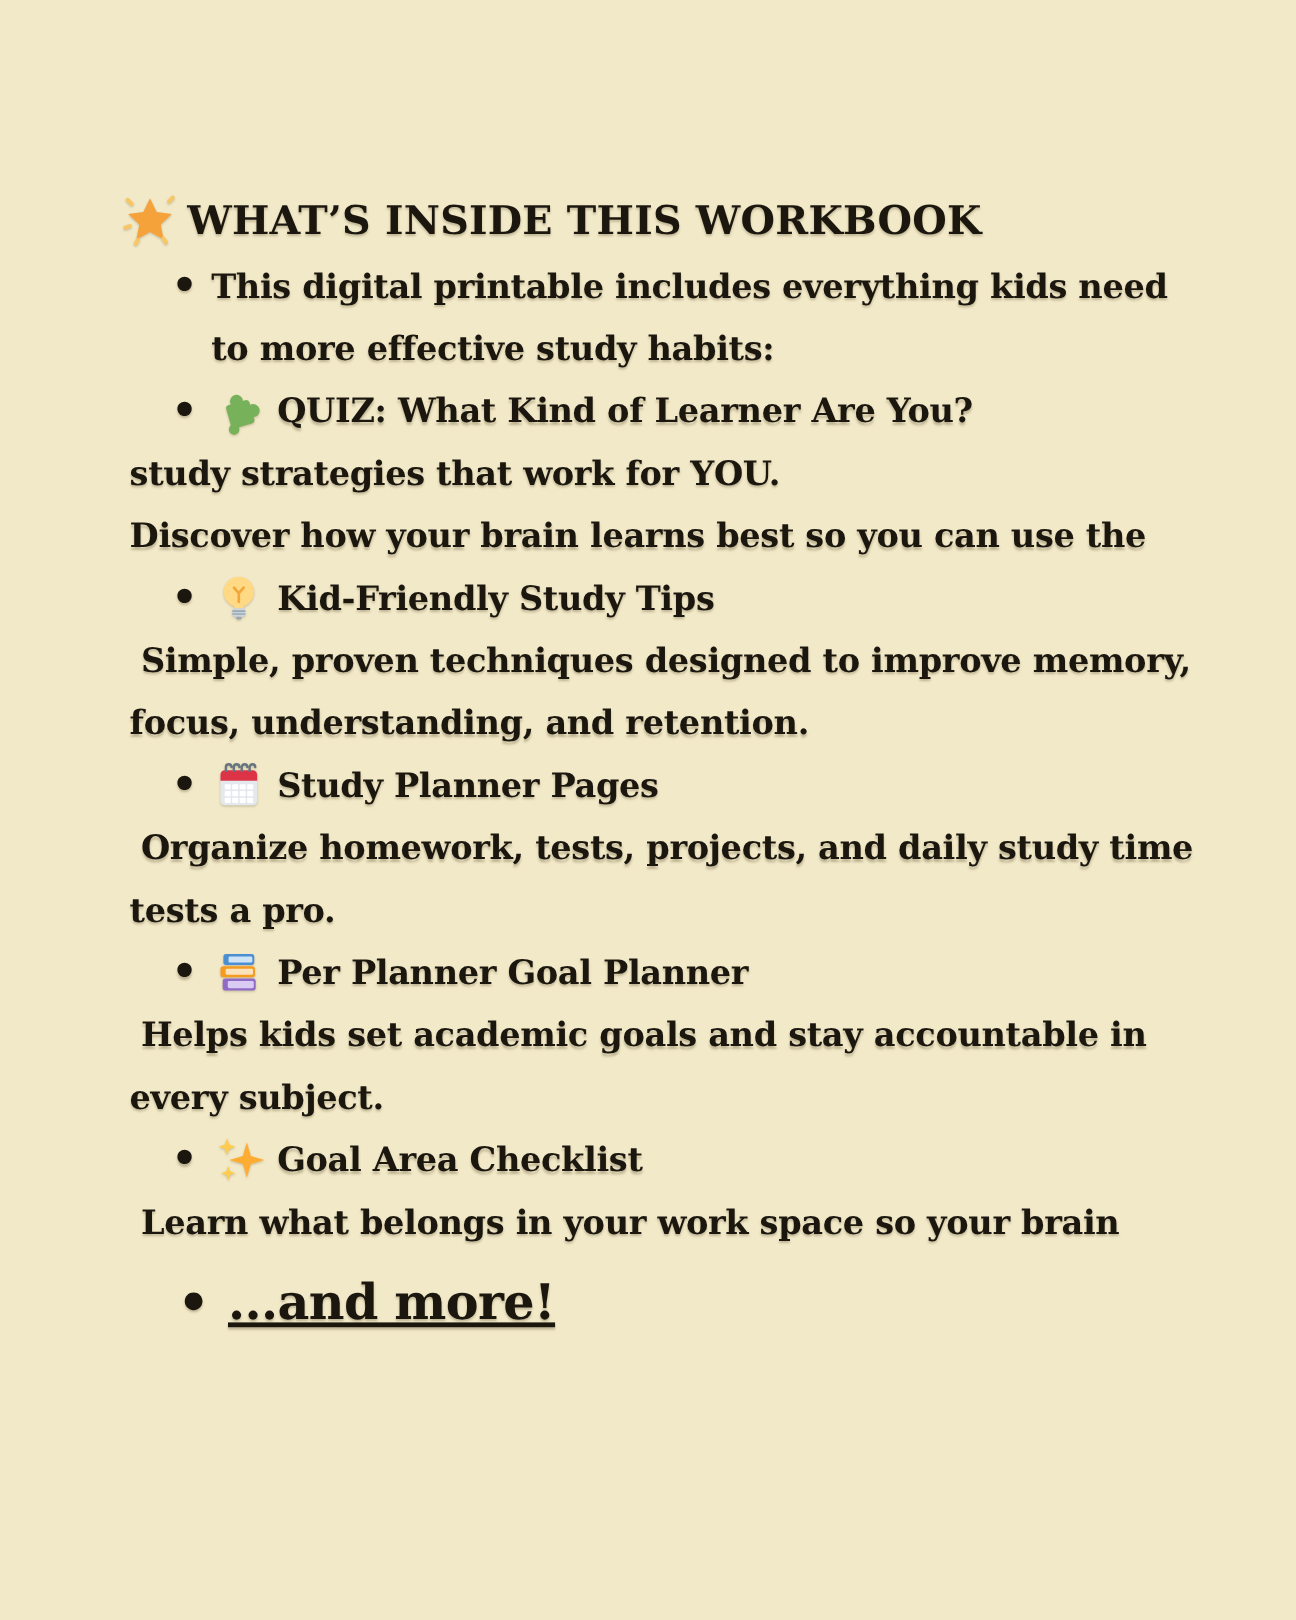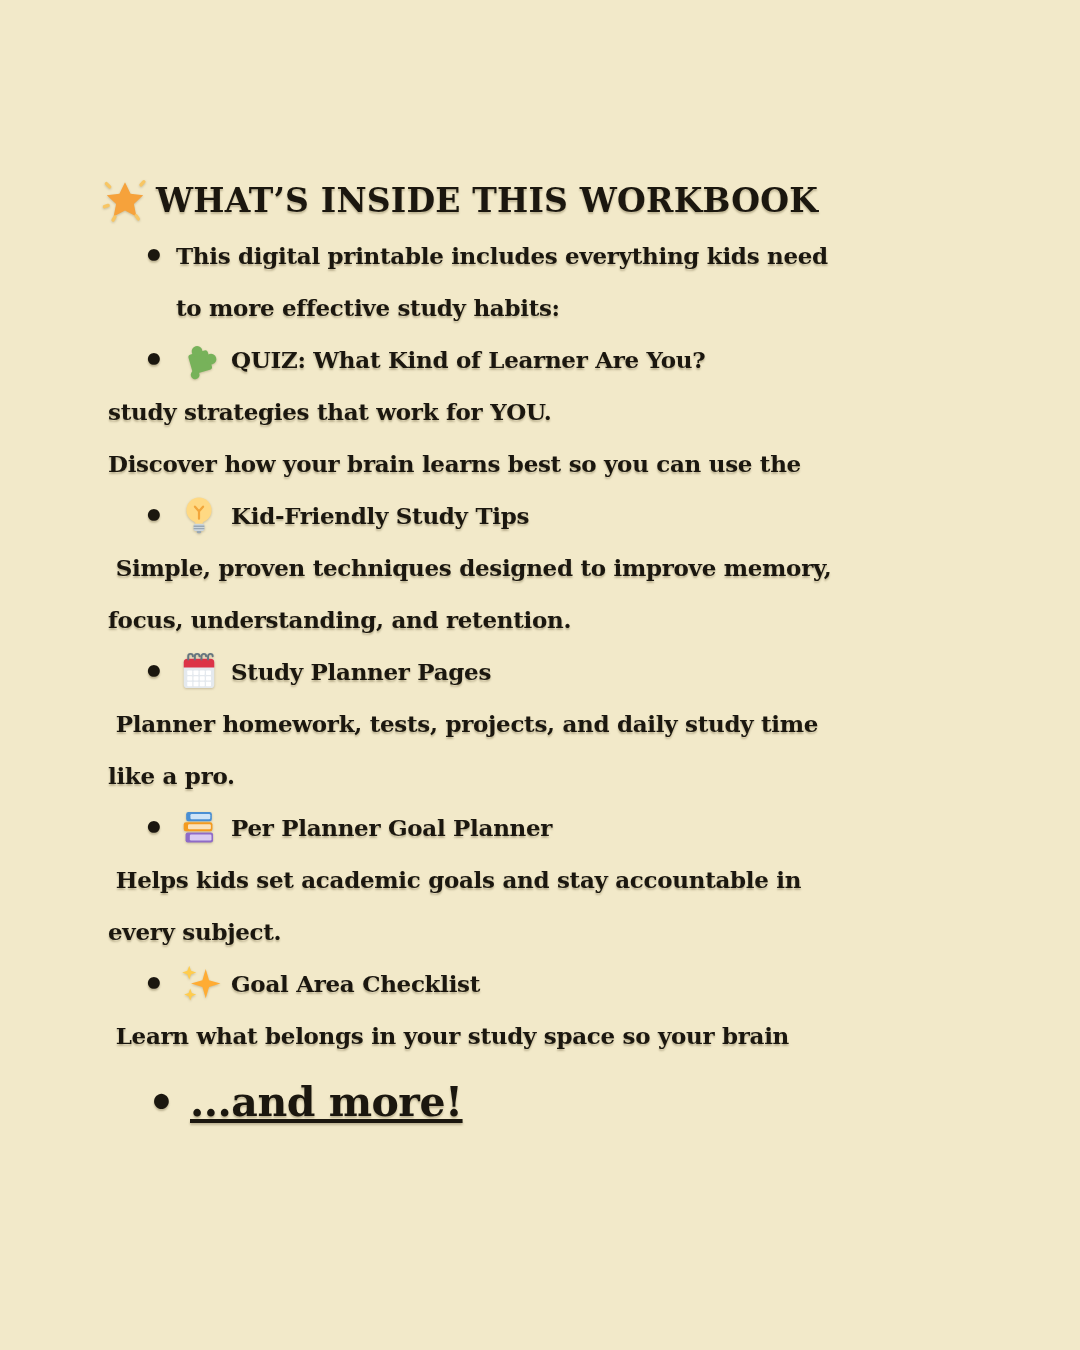--- a/index.html
+++ b/index.html
@@ -5,29 +5,29 @@
   html,body { margin:0; padding:0; }
   .page {
     position:relative;
     width:1080px; height:1350px;
     background:#F2E9C9;
     overflow:hidden;
     font-family:"DejaVu Serif","Liberation Serif",serif;
     font-weight:700;
     color:#1B170F;
   }
-  .content { padding:154px 56px 0 108px;margin-top:17px; }
+  .content { padding:154px 56px 0 108px; }
 
   .row { display:flex; align-items:flex-start; }
   .line, .item-text, .heading-text, .footer-text {
     white-space:pre;
     text-shadow:0 2px 2px rgba(70,55,20,0.30);
   }
   .line, .item-text {
-    font-size:23px;
+    font-size:28px;
     letter-spacing:-0.3px;
     height:52px; display:flex; align-items:center;
   }
   .heading-row { margin-left:-8px; align-items:center; height:58px; }
   .heading-text {
     font-size:33px; letter-spacing:0.2px; margin:0;
     display:flex; align-items:center; height:58px;
   }
   .bullet {
     flex:none; width:33px; margin-left:35px;
@@ -132,22 +132,22 @@
               <rect x="13.5" y="26.8" width="4.1" height="3.6" rx="0.6"></rect>
               <rect x="18.6" y="26.8" width="4.1" height="3.6" rx="0.6"></rect>
               <rect x="23.7" y="26.8" width="4.1" height="3.6" rx="0.6"></rect>
           </g>
         </svg>
       </span>
       <span class="item-text">Study Planner Pages</span>
     </div>
 
     <div>
-      <div class="line"> Planner homework, tests, projects, and daily study time</div>
-      <div class="line">like a pro.</div>
+      <div class="line"> Organize homework, tests, projects, and daily study time</div>
+      <div class="line">tests a pro.</div>
     </div>
 
     <div class="row">
       <span class="bullet">•</span>
       <span class="icon">
         <svg viewBox="0 0 36 36" aria-hidden="true">
           <rect x="7.5" y="5.8" width="21" height="7.4" rx="1.8" fill="#4A8FD3"></rect>
           <rect x="11" y="7.4" width="16.2" height="4.2" rx="1" fill="#CFE4F7"></rect>
           <rect x="5.5" y="14.1" width="23.5" height="7.4" rx="1.8" fill="#F49B20"></rect>
           <rect x="9" y="15.7" width="18.7" height="4.2" rx="1" fill="#FCE3BC"></rect>
@@ -169,21 +169,21 @@
         <svg viewBox="0 0 36 36" aria-hidden="true">
           <path d="M23.5 6.5l2.7 9.3 9.3 2.7-9.3 2.7-2.7 9.3-2.7-9.3-9.3-2.7 9.3-2.7z" fill="#FFAC33"></path>
           <path d="M10 3.8l1.5 4.2 4.2 1.5-4.2 1.5L10 15.2 8.5 11 4.3 9.5l4.2-1.5z" fill="#FFCC4D"></path>
           <path d="M10.8 22.6l1.3 3.6 3.6 1.3-3.6 1.3-1.3 3.6-1.3-3.6-3.6-1.3 3.6-1.3z" fill="#FFCC4D"></path>
         </svg>
       </span>
       <span class="item-text">Goal Area Checklist</span>
     </div>
 
     <div>
-      <div class="line"> Learn what belongs in your study space so your brain</div>
+      <div class="line"> Learn what belongs in your work space so your brain</div>
     </div>
 
     <div class="row footer-row">
       <span class="bullet">•</span>
       <span class="footer-text">...and more!</span>
     </div>
 
   </div>
 </div>
 

